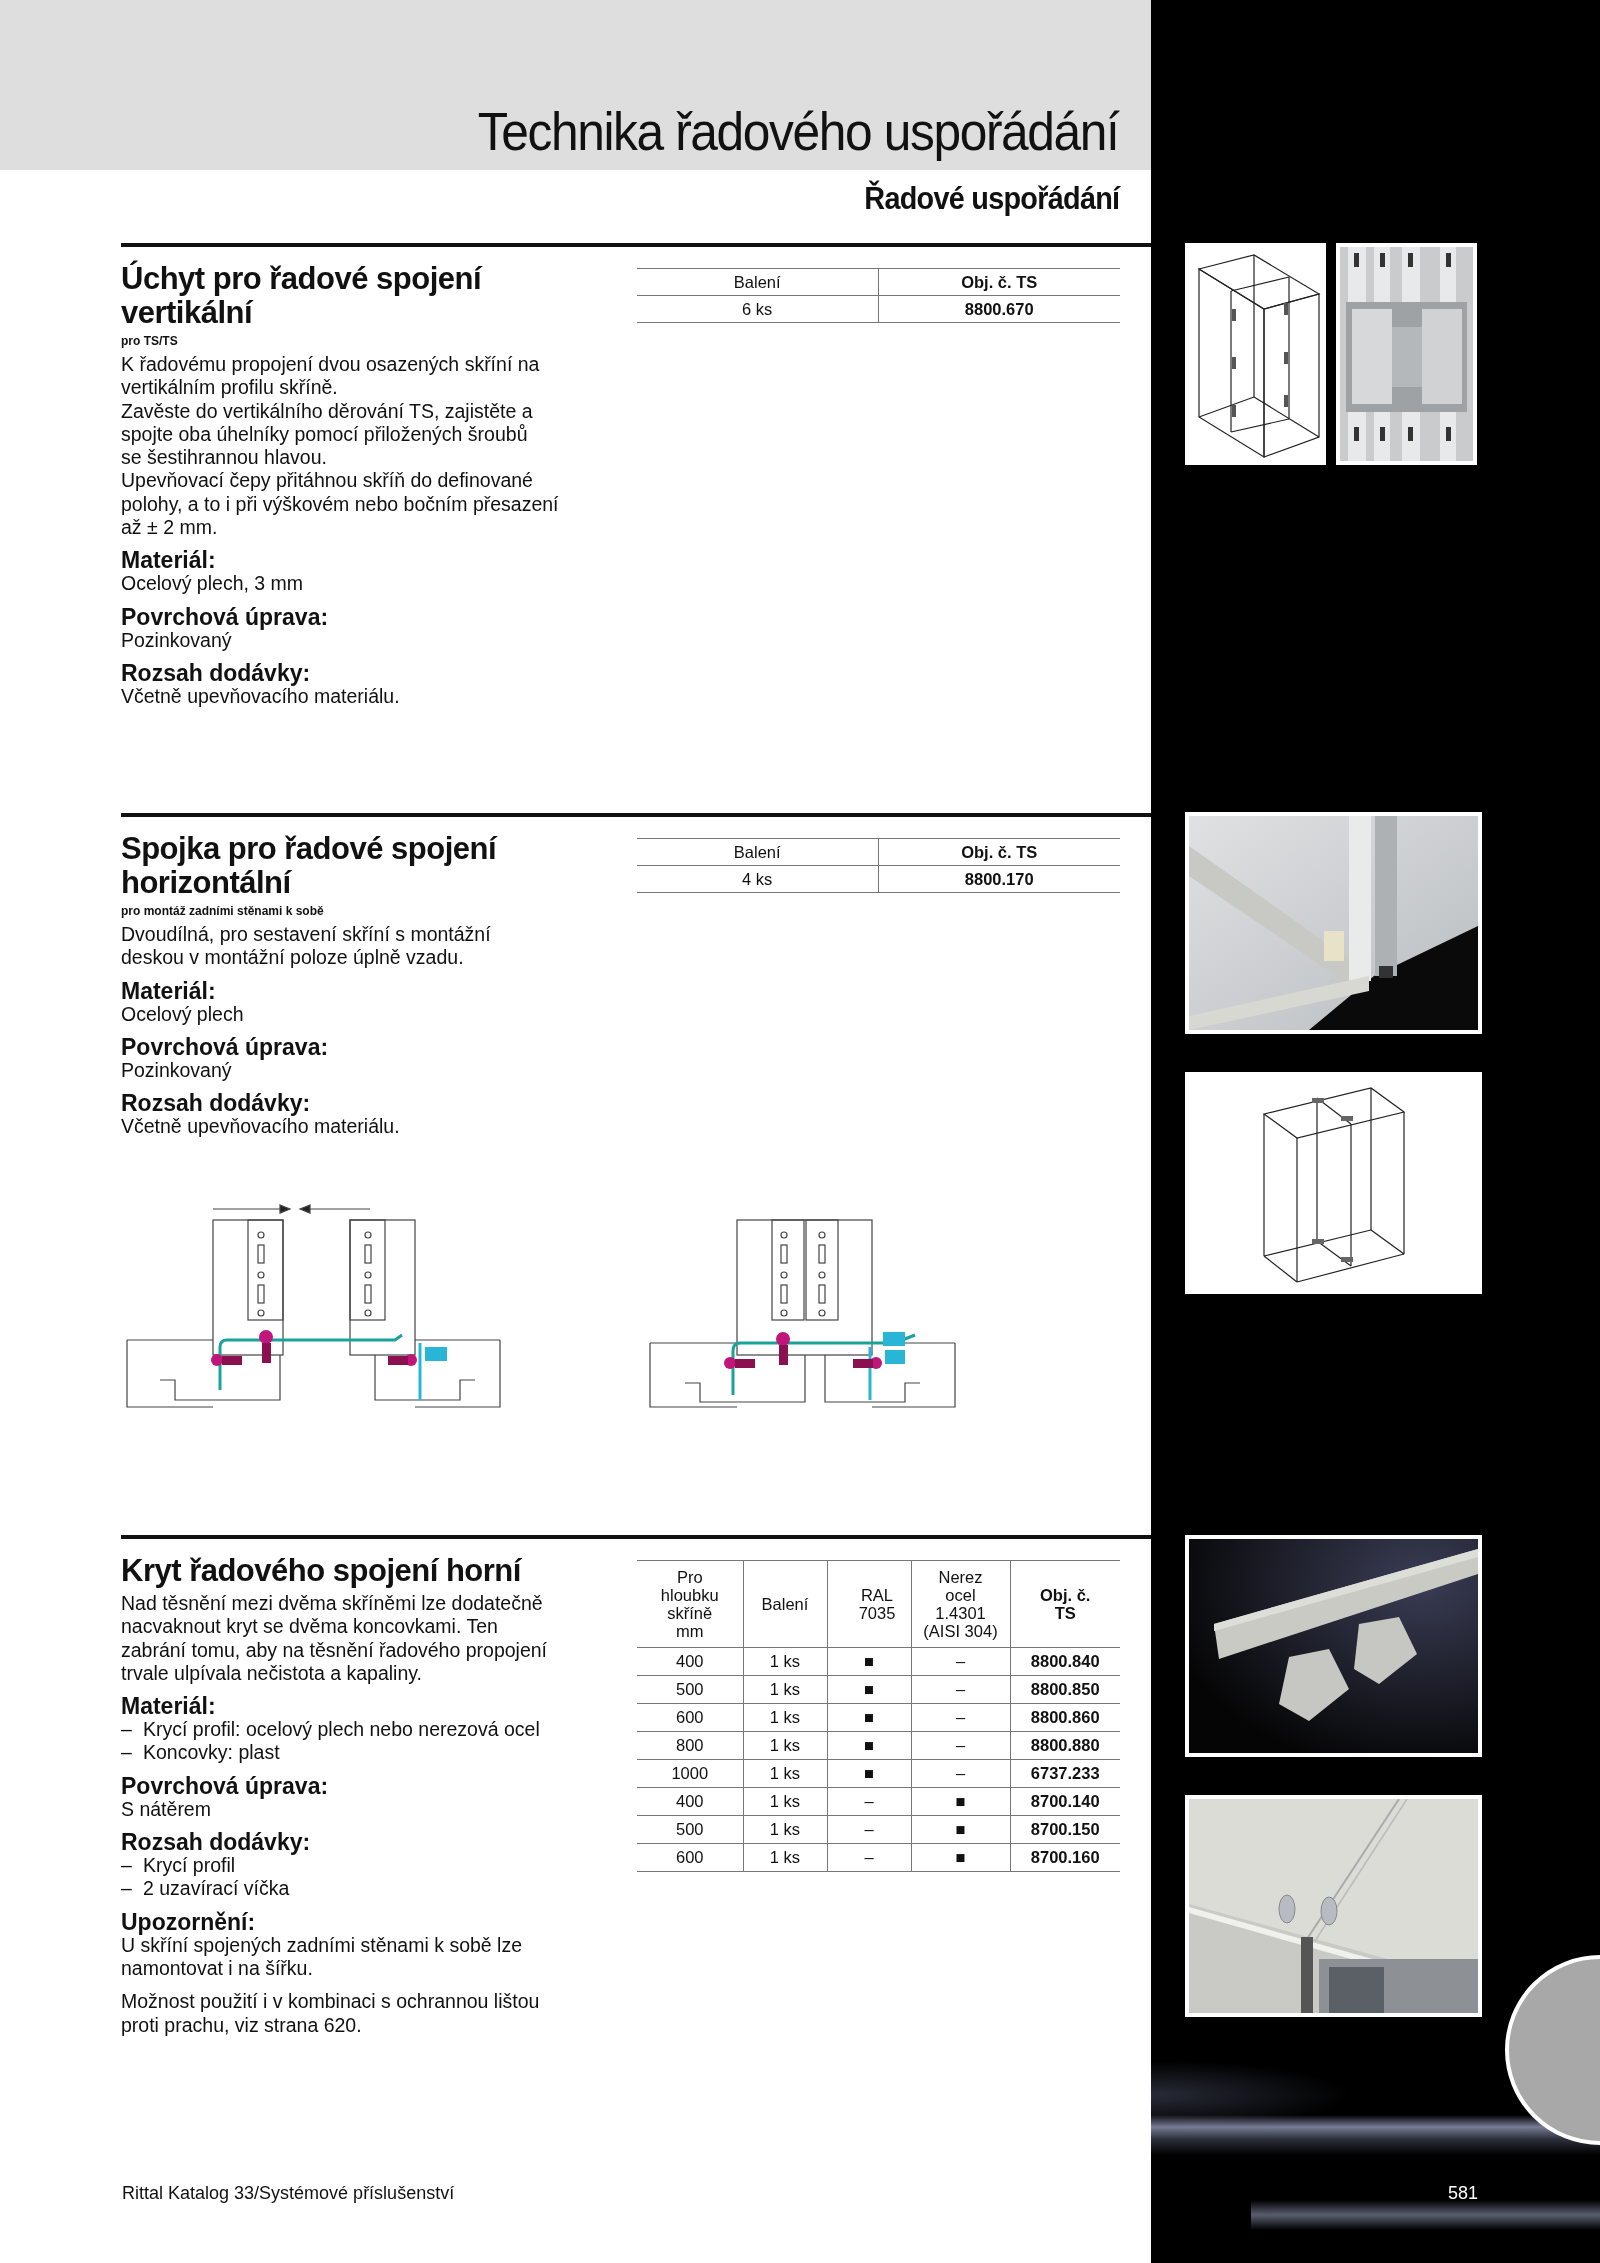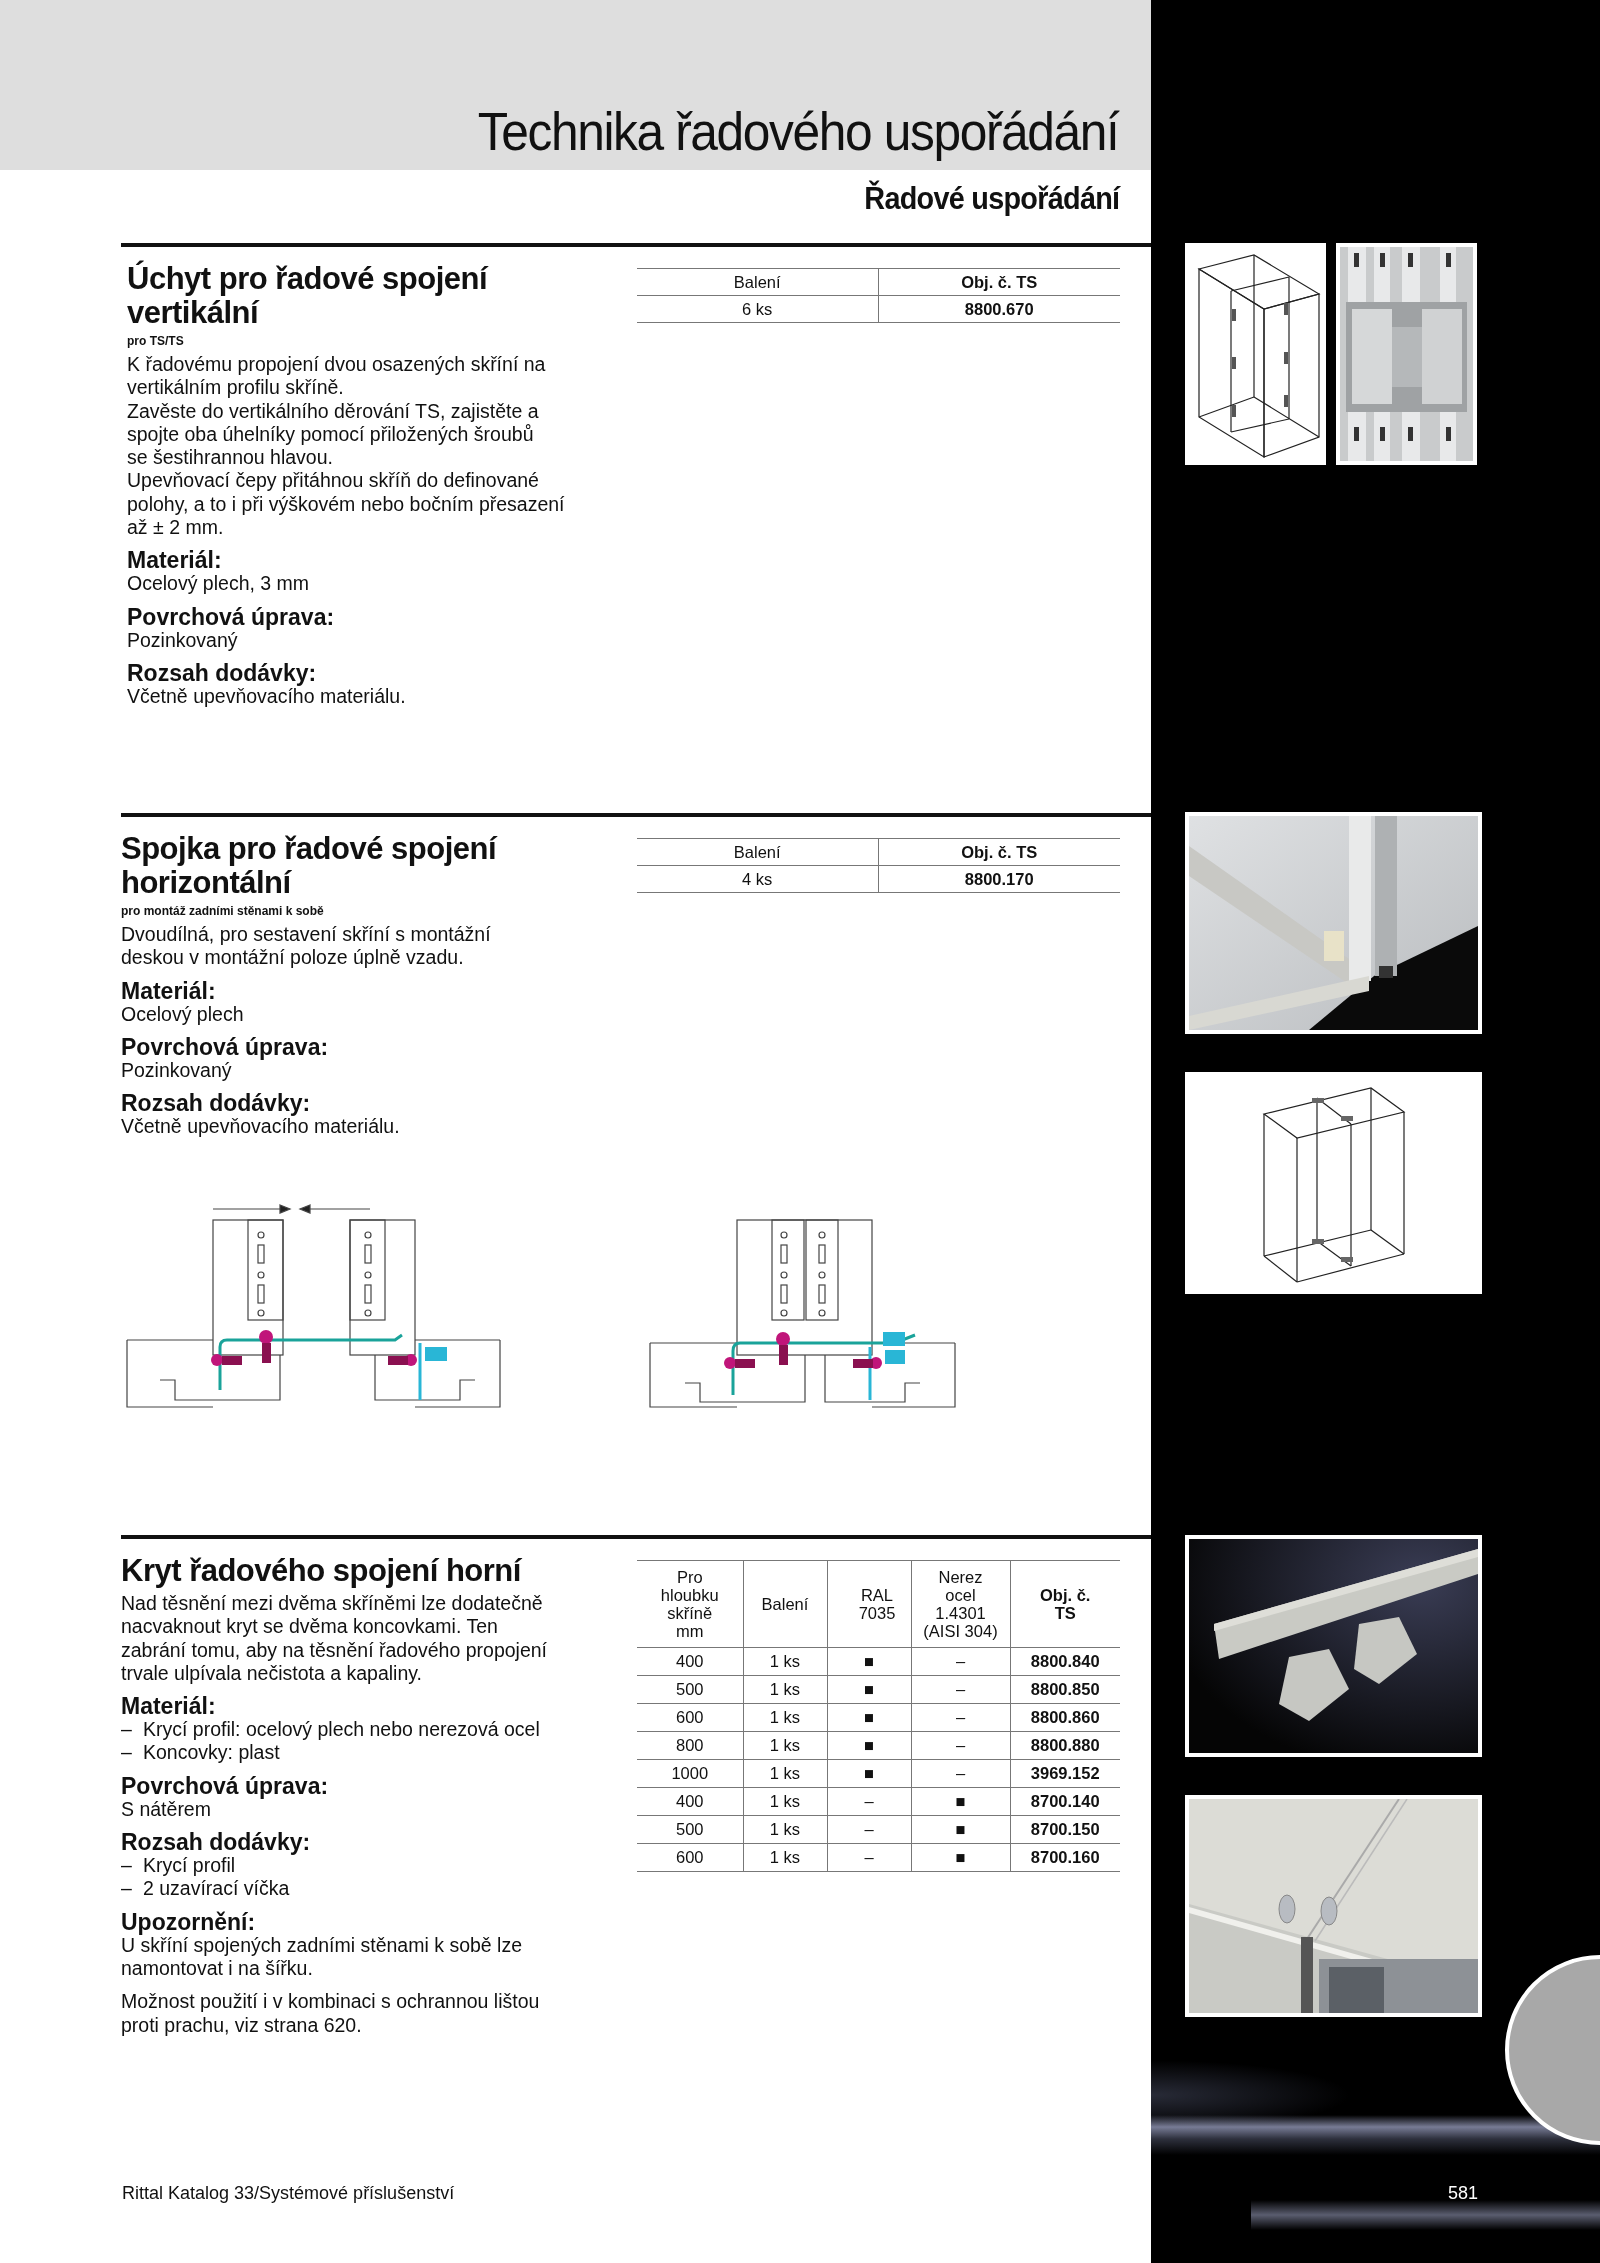--- a/index.html
+++ b/index.html
@@ -176,21 +176,21 @@
     <rect x="112" y="138" width="12" height="76" fill="#555"></rect>
     <rect x="130" y="160" width="159" height="54" fill="#8d9196"></rect>
     <rect x="140" y="168" width="55" height="46" fill="#5b6066"></rect>
   </svg>
 </div>
 
 <div class="rule" style="top:243px;"></div>
 <div class="rule" style="top:813px;"></div>
 <div class="rule" style="top:1535px;"></div>
 
-<div class="product" style="top:262px;margin-left:6px;">
+<div class="product" style="top:262px;">
   <h2>
     <span>Úchyt pro řadové spojení</span><br>
     <span>vertikální</span>
   </h2>
   <div class="sub">pro TS/TS</div>
   <p>
     <span>K řadovému propojení dvou osazených skříní na</span><br>
     <span>vertikálním profilu skříně.</span><br>
     <span>Zavěste do vertikálního děrování TS, zajistěte a</span><br>
     <span>spojte oba úhelníky pomocí přiložených šroubů</span><br>
@@ -401,21 +401,21 @@
         <td>1 ks</td>
         <td>■</td>
         <td>–</td>
         <td class="b">8800.880</td>
       </tr>
   <tr style="height:28px;">
         <td>1000</td>
         <td>1 ks</td>
         <td>■</td>
         <td>–</td>
-        <td class="b">3969.152</td>
+        <td class="b">6737.233</td>
       </tr>
   <tr style="height:28px;">
         <td>400</td>
         <td>1 ks</td>
         <td>–</td>
         <td>■</td>
         <td class="b">8700.140</td>
       </tr>
   <tr style="height:28px;">
         <td>500</td>

